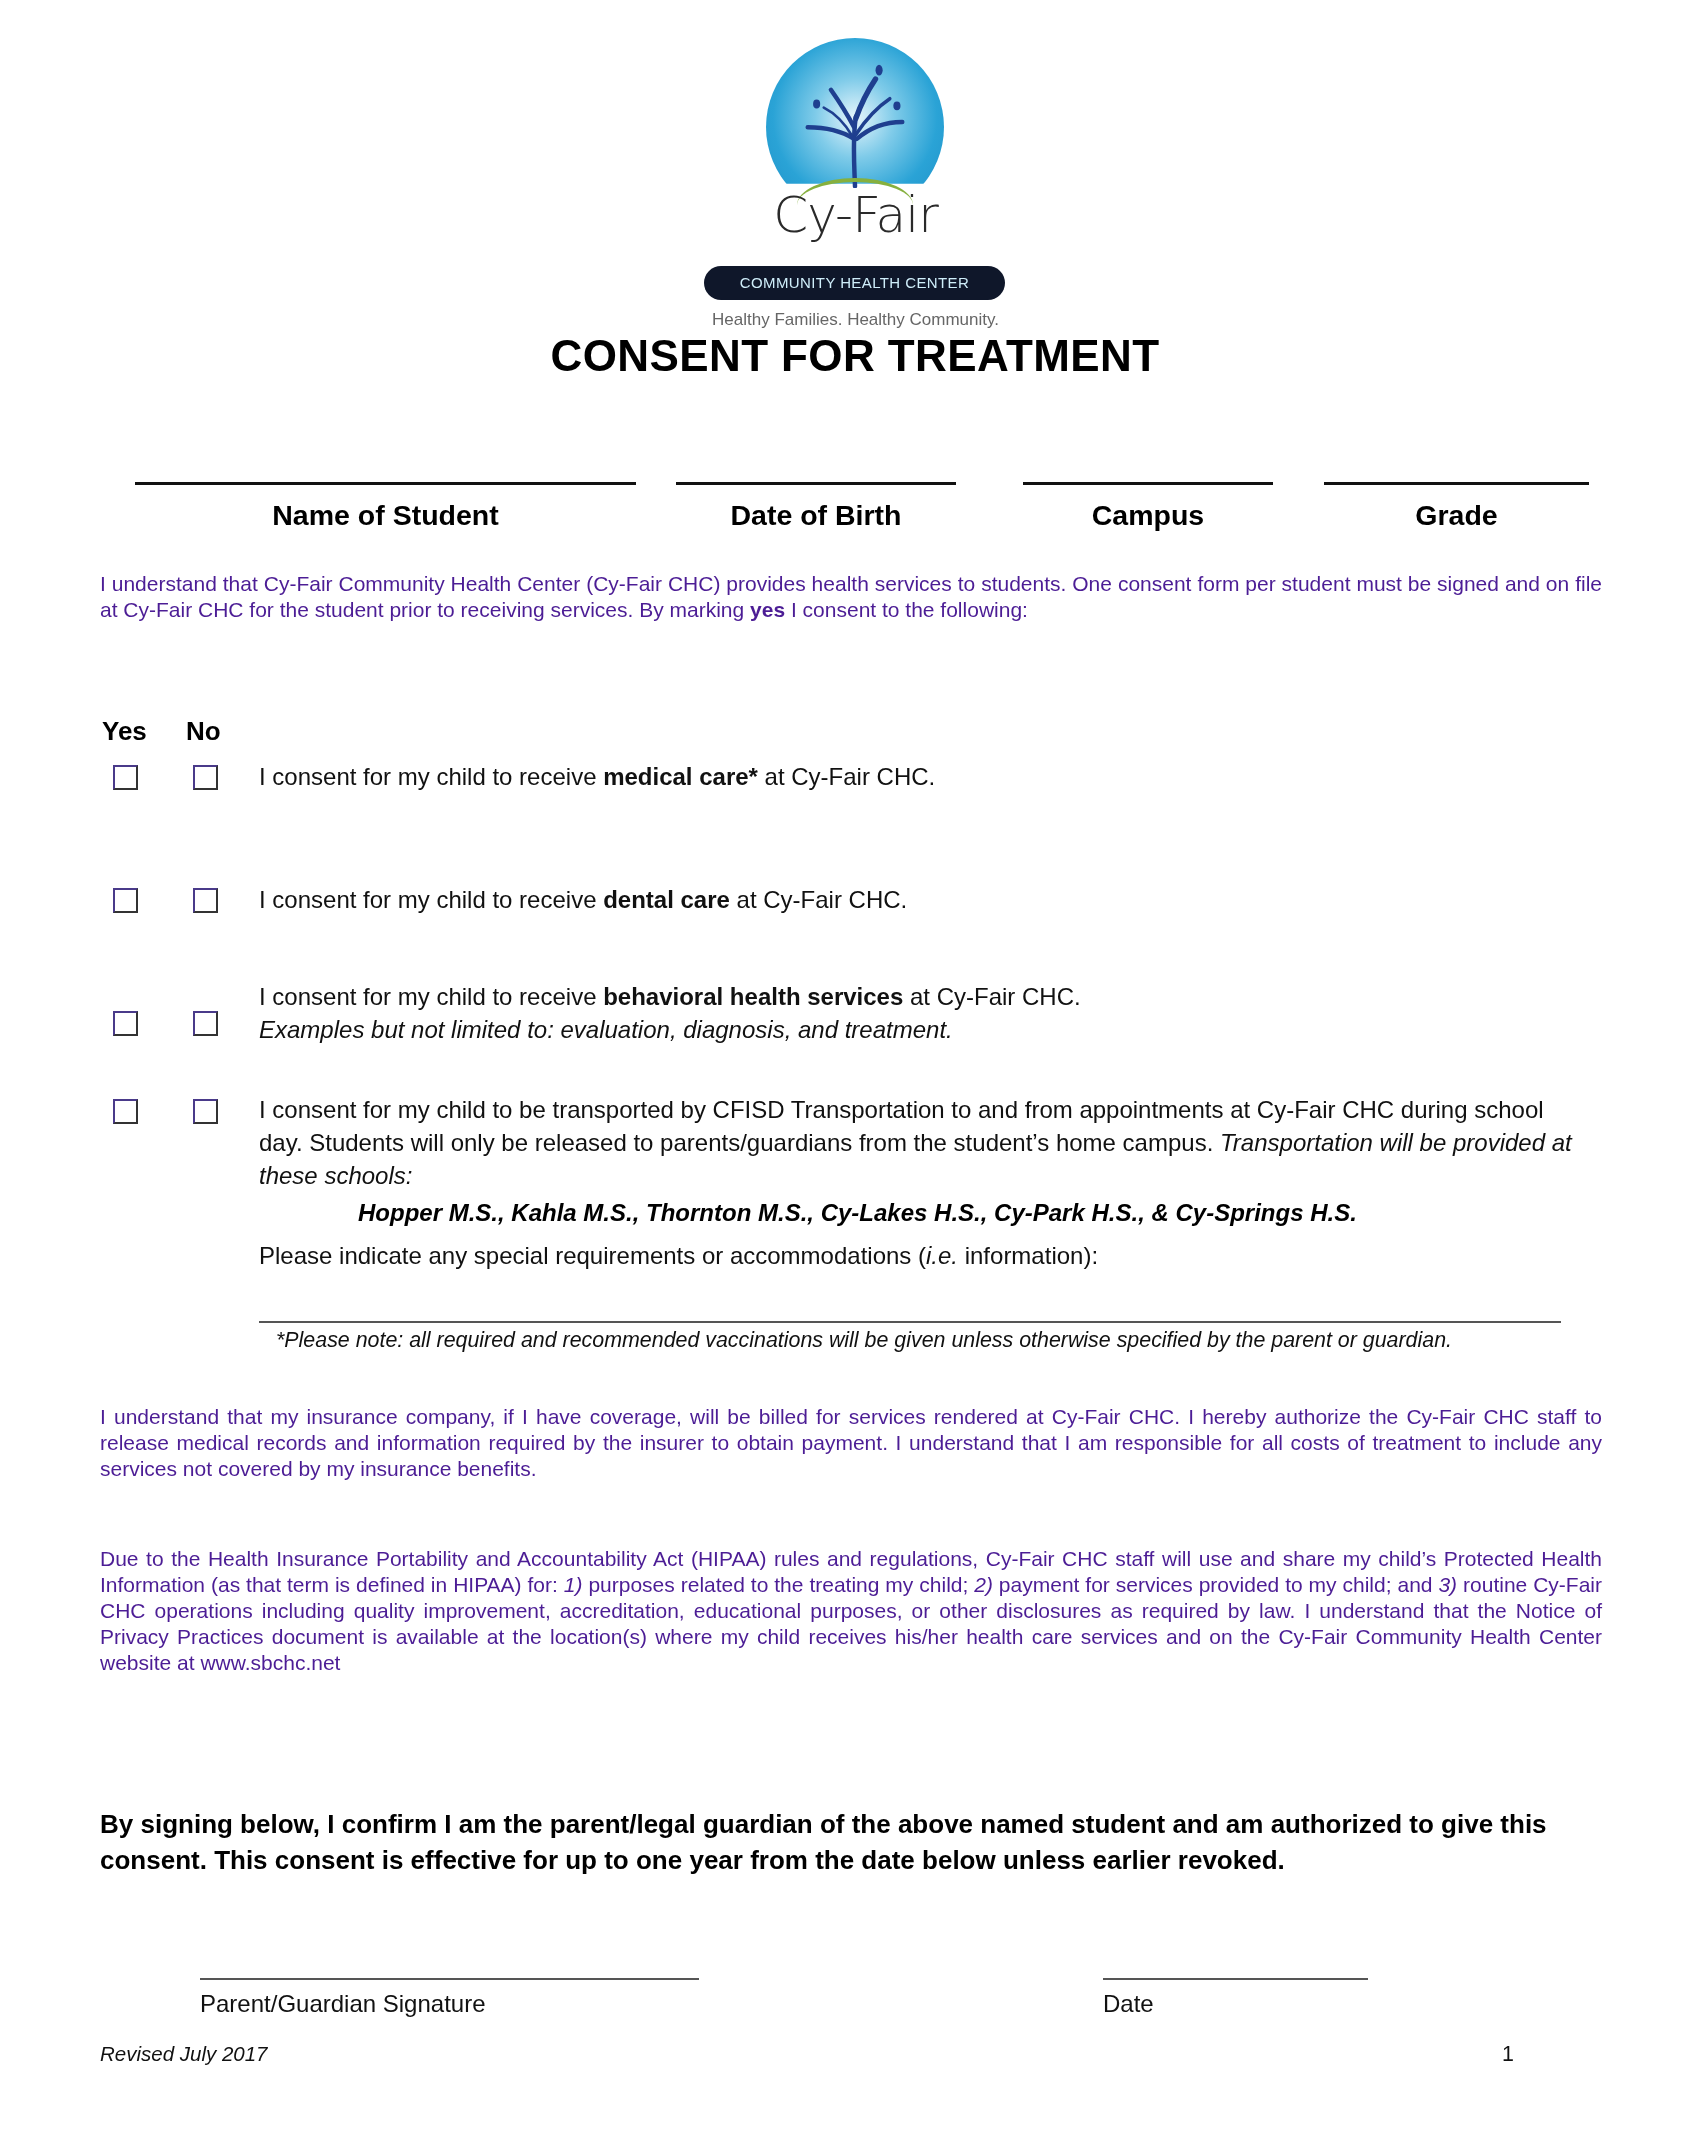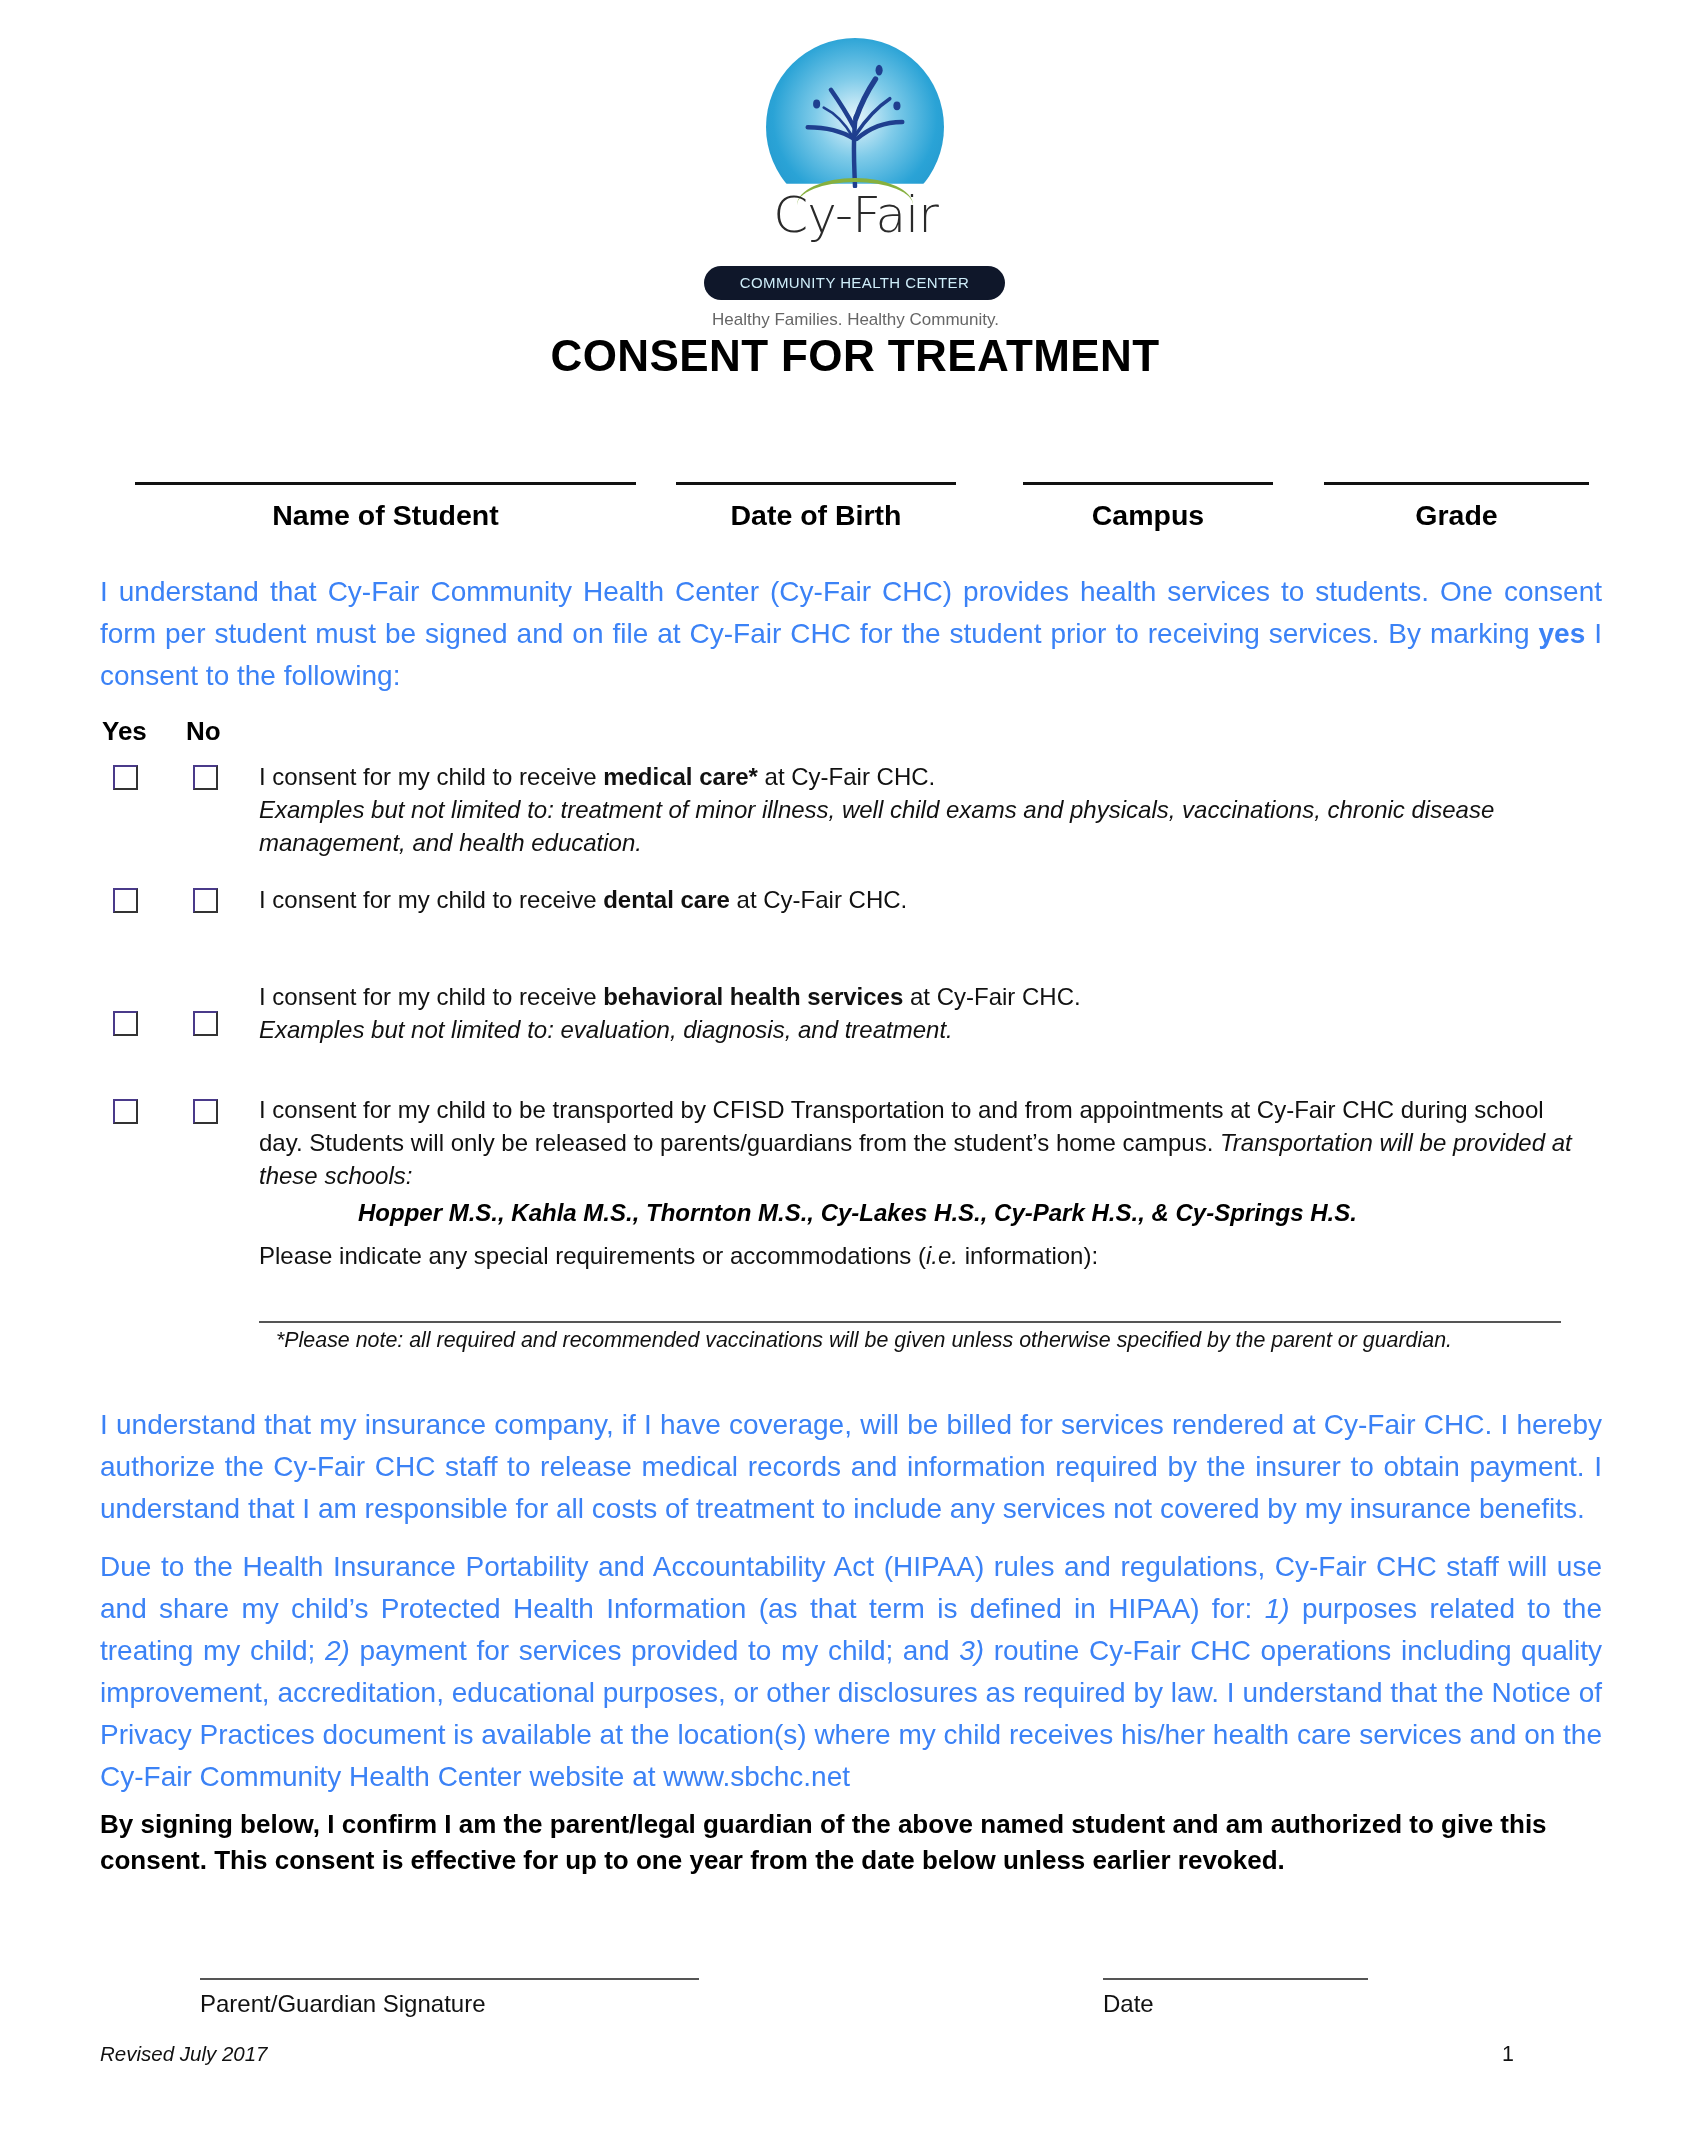--- a/index.html
+++ b/index.html
@@ -34,21 +34,21 @@
   }
 
   #title {
     left: 4px; width: 1702px; top: 331px; text-align: center;
     font-size: 44px; font-weight: bold; letter-spacing: 0.4px; color: #000;
   }
 
   .fill-line { position: absolute; top: 482px; height: 2.7px; background: #111; }
   .field-label { position: absolute; top: 499px; font-size: 28.5px; font-weight: bold; text-align: center; color: #000; }
 
-  .para { position: absolute; left: 100px; width: 1502px; font-size: 28px; line-height: 42px; text-align: justify; color: #3b82f6; }
+  .para { position: absolute; left: 100px; width: 1502px; font-size: 21px; line-height: 26px; text-align: justify; color: #4c1d95; }
 
   .col-head { position: absolute; top: 716px; font-size: 26px; font-weight: bold; color: #000; }
   .cbox {
     position: absolute; width: 21.4px; height: 21.4px; border: 2.2px solid #333; border-left-color: #4a3a8a; border-top-color: #4a3a8a;
     background: #fff; cursor: pointer;
   }
   .item { position: absolute; left: 259px; width: 1319px; font-size: 24px; line-height: 33px; color: #111; }
   .item .ex { font-style: italic; }
   .schools { position: absolute; left: 358px; font-size: 24px; font-weight: bold; color: #000; }
   .accom-label { position: absolute; left: 259px; font-size: 24px; color: #111; }
@@ -107,21 +107,20 @@
 
 <div class="para" style="top:571px;"><span>I understand that Cy-Fair Community Health Center (Cy-Fair CHC) provides health services to students. One consent form per student must be signed and on file at Cy-Fair CHC for the student prior to receiving services. By marking </span><b>yes</b><span> I consent to the following:</span></div>
 
 <div class="col-head" style="left:102px;">Yes</div>
 <div class="col-head" style="left:186px;">No</div>
 
 <div class="cbox" style="left:113px;top:765px;"></div>
 <div class="cbox" style="left:193px;top:765px;"></div>
 <div class="item" style="top:760px;">
   <span>I consent for my child to receive </span><b>medical care*</b><span> at Cy-Fair CHC.</span><br>
-  <span class="ex">Examples but not limited to: treatment of minor illness, well child exams and physicals, vaccinations, chronic disease management, and health education.</span>
 </div>
 
 <div class="cbox" style="left:113px;top:888px;"></div>
 <div class="cbox" style="left:193px;top:888px;"></div>
 <div class="item" style="top:883px;">
   <span>I consent for my child to receive </span><b>dental care</b><span> at Cy-Fair CHC.</span><br>
 </div>
 
 <div class="cbox" style="left:113px;top:1011px;"></div>
 <div class="cbox" style="left:193px;top:1011px;"></div>

